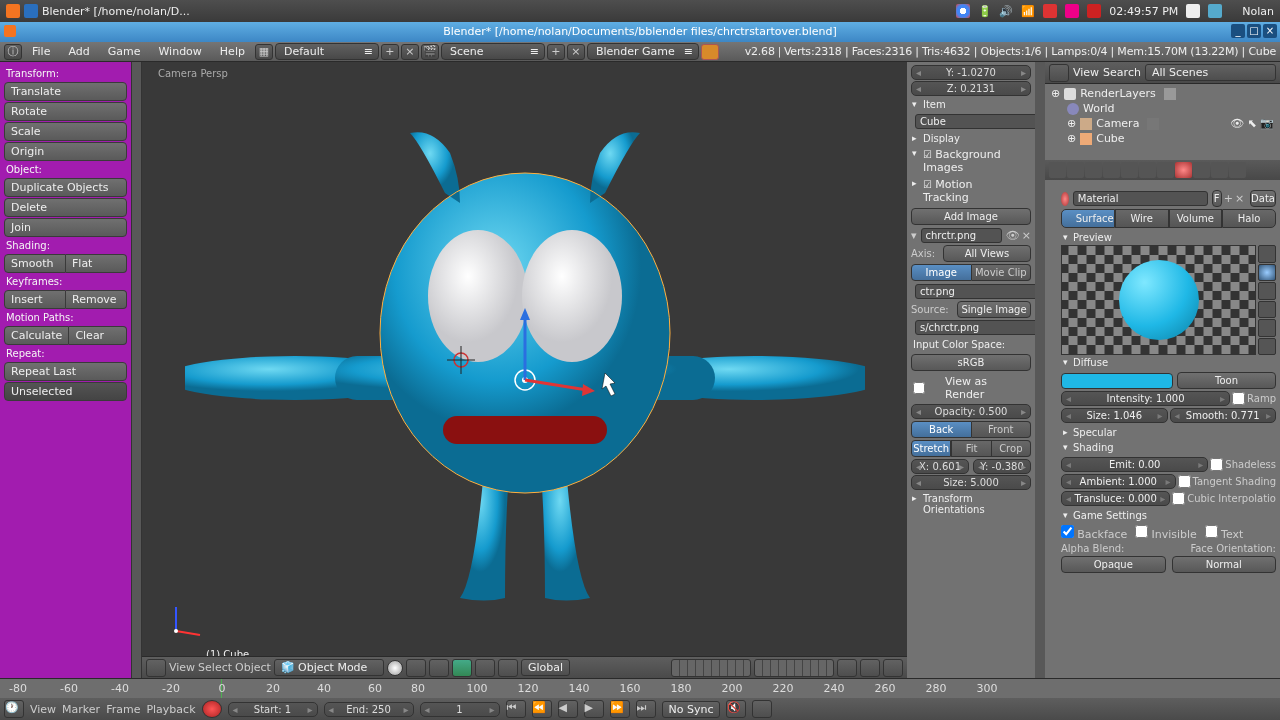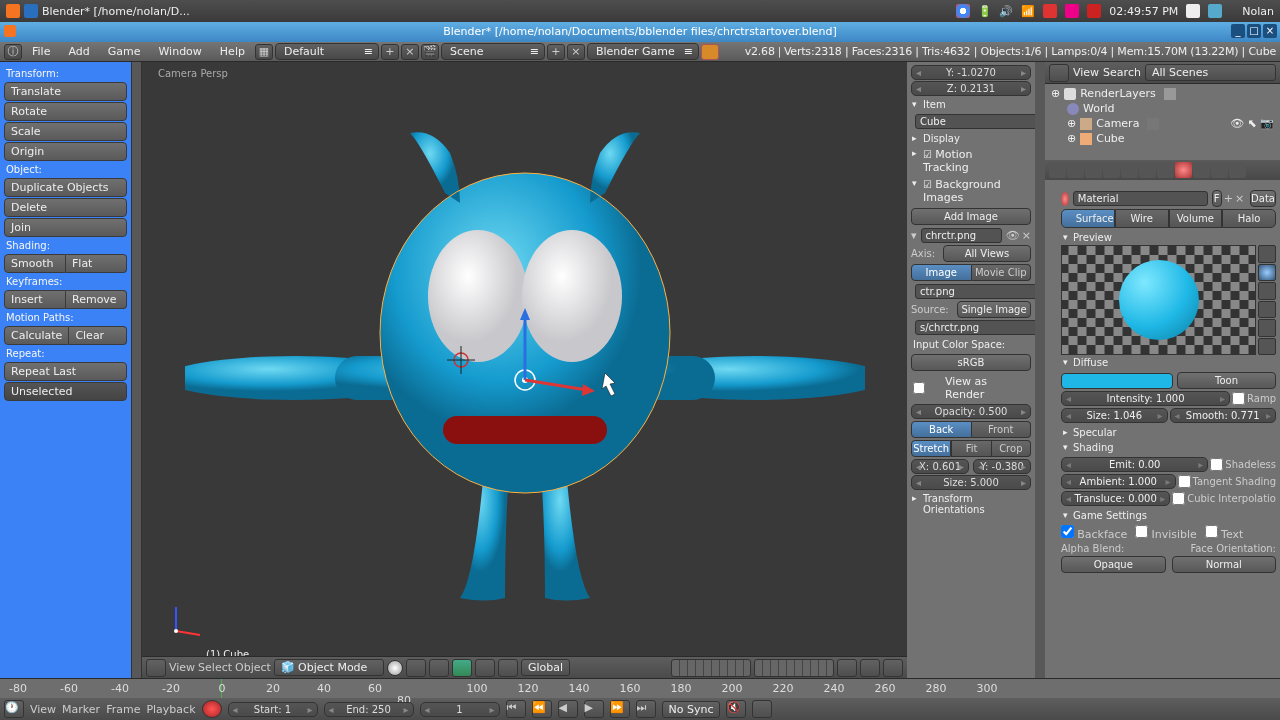--- a/index.html
+++ b/index.html
@@ -12,21 +12,21 @@
 .titlebar { height:20px; background:linear-gradient(#5faee3,#3d87c5); color:#fff; text-align:center; line-height:20px; font-size:11px; position:relative; }
 .titlebar .winbtns { position:absolute; right:3px; top:2px; display:flex; gap:2px; }
 .titlebar .winbtns span { width:14px; height:14px; background:#1a4f80; border-radius:2px; display:flex; align-items:center; justify-content:center; font-size:10px; }
 .menubar { height:20px; background:linear-gradient(#757575,#5a5a5a); display:flex; align-items:center; padding:0 4px; gap:2px; border-bottom:1px solid #2a2a2a; }
 .menubar .menuitem { padding:2px 8px; color:#eee; }
 .menubar .dropdown { background:linear-gradient(#606060,#484848); border:1px solid #333; border-radius:4px; padding:1px 18px 1px 8px; color:#eee; position:relative; }
 .menubar .dropdown:after { content:"≡"; position:absolute; right:5px; }
 .menubar .iconbtn { width:18px; height:16px; background:linear-gradient(#606060,#484848); border:1px solid #333; border-radius:3px; display:flex; align-items:center; justify-content:center; }
 .menubar .stats { margin-left:auto; color:#eee; font-size:10px; letter-spacing:-0.2px; }
 .main { display:flex; height:616px; }
-.left-panel { width:142px; background:#3b82f6; border-right:1px solid #333; display:flex; }
+.left-panel { width:142px; background:#a21caf; border-right:1px solid #333; display:flex; }
 .left-scroll { width:10px; background:#585858; border-left:1px solid #333; }
 .left-panel-inner { flex:1; padding:4px 2px; }
 .lp-label { color:#f5f5f5; font-size:10px; padding:2px 4px; }
 .lp-btn { display:block; background:linear-gradient(#707070,#5a5a5a); border:1px solid #3a3a3a; border-radius:4px; color:#eee; padding:2px 6px; margin:1px 2px; text-align:left; }
 .lp-btn-row { display:flex; margin:1px 2px; gap:0; }
 .lp-btn-row .lp-btn { flex:1; margin:0; border-radius:0; }
 .lp-btn-row .lp-btn:first-child { border-radius:4px 0 0 4px; }
 .lp-btn-row .lp-btn:last-child { border-radius:0 4px 4px 0; border-left:0; }
 .lp-dark { background:linear-gradient(#545454,#444); }
 .viewport { flex:1; position:relative; background:#393939; }
@@ -269,22 +269,22 @@
   <div class="n-panel">
     <div class="n-panel-inner">
       <div class="np-field">Y: -1.0270</div>
       <div class="np-field">Z: 0.2131</div>
       <div class="np-header open">Item</div>
       <div class="np-row">
           <span style="width:14px;height:14px;background:#e0a050;border-radius:2px"></span>
           <input class="np-input" value="Cube" style="">
         </div>
       <div class="np-header">Display</div>
+      <div class="np-header open">☑ <span>Background Images</span></div>
       <div class="np-header">☑ <span>Motion Tracking</span></div>
-      <div class="np-header open">☑ <span>Background Images</span></div>
       <div class="np-btn">Add Image</div>
       <div class="np-row">
           <span>▾</span>
           <span class="np-input">chrctr.png</span>
           <span>👁</span>
           <span>×</span>
         </div>
       <div class="np-row">
           <span style="width:30px;font-size:10px">Axis:</span>
           <span class="np-btn" style="flex:1;margin:0">All Views</span>
@@ -462,21 +462,21 @@
     <div class="tl-marker"></div>
     <div class="tl-ticks" id="tl-ticks">
         <span style="left: 18px;">-80</span>
         <span style="left: 69px;">-60</span>
         <span style="left: 120px;">-40</span>
         <span style="left: 171px;">-20</span>
         <span style="left: 222px;">0</span>
         <span style="left: 273px;">20</span>
         <span style="left: 324px;">40</span>
         <span style="left: 375px;">60</span>
-        <span style="left: 404px; margin-top: 12px;">80</span>
+        <span style="left: 418px;">80</span>
         <span style="left: 477px;">100</span>
         <span style="left: 528px;">120</span>
         <span style="left: 579px;">140</span>
         <span style="left: 630px;">160</span>
         <span style="left: 681px;">180</span>
         <span style="left: 732px;">200</span>
         <span style="left: 783px;">220</span>
         <span style="left: 834px;">240</span>
         <span style="left: 885px;">260</span>
         <span style="left: 936px;">280</span>

